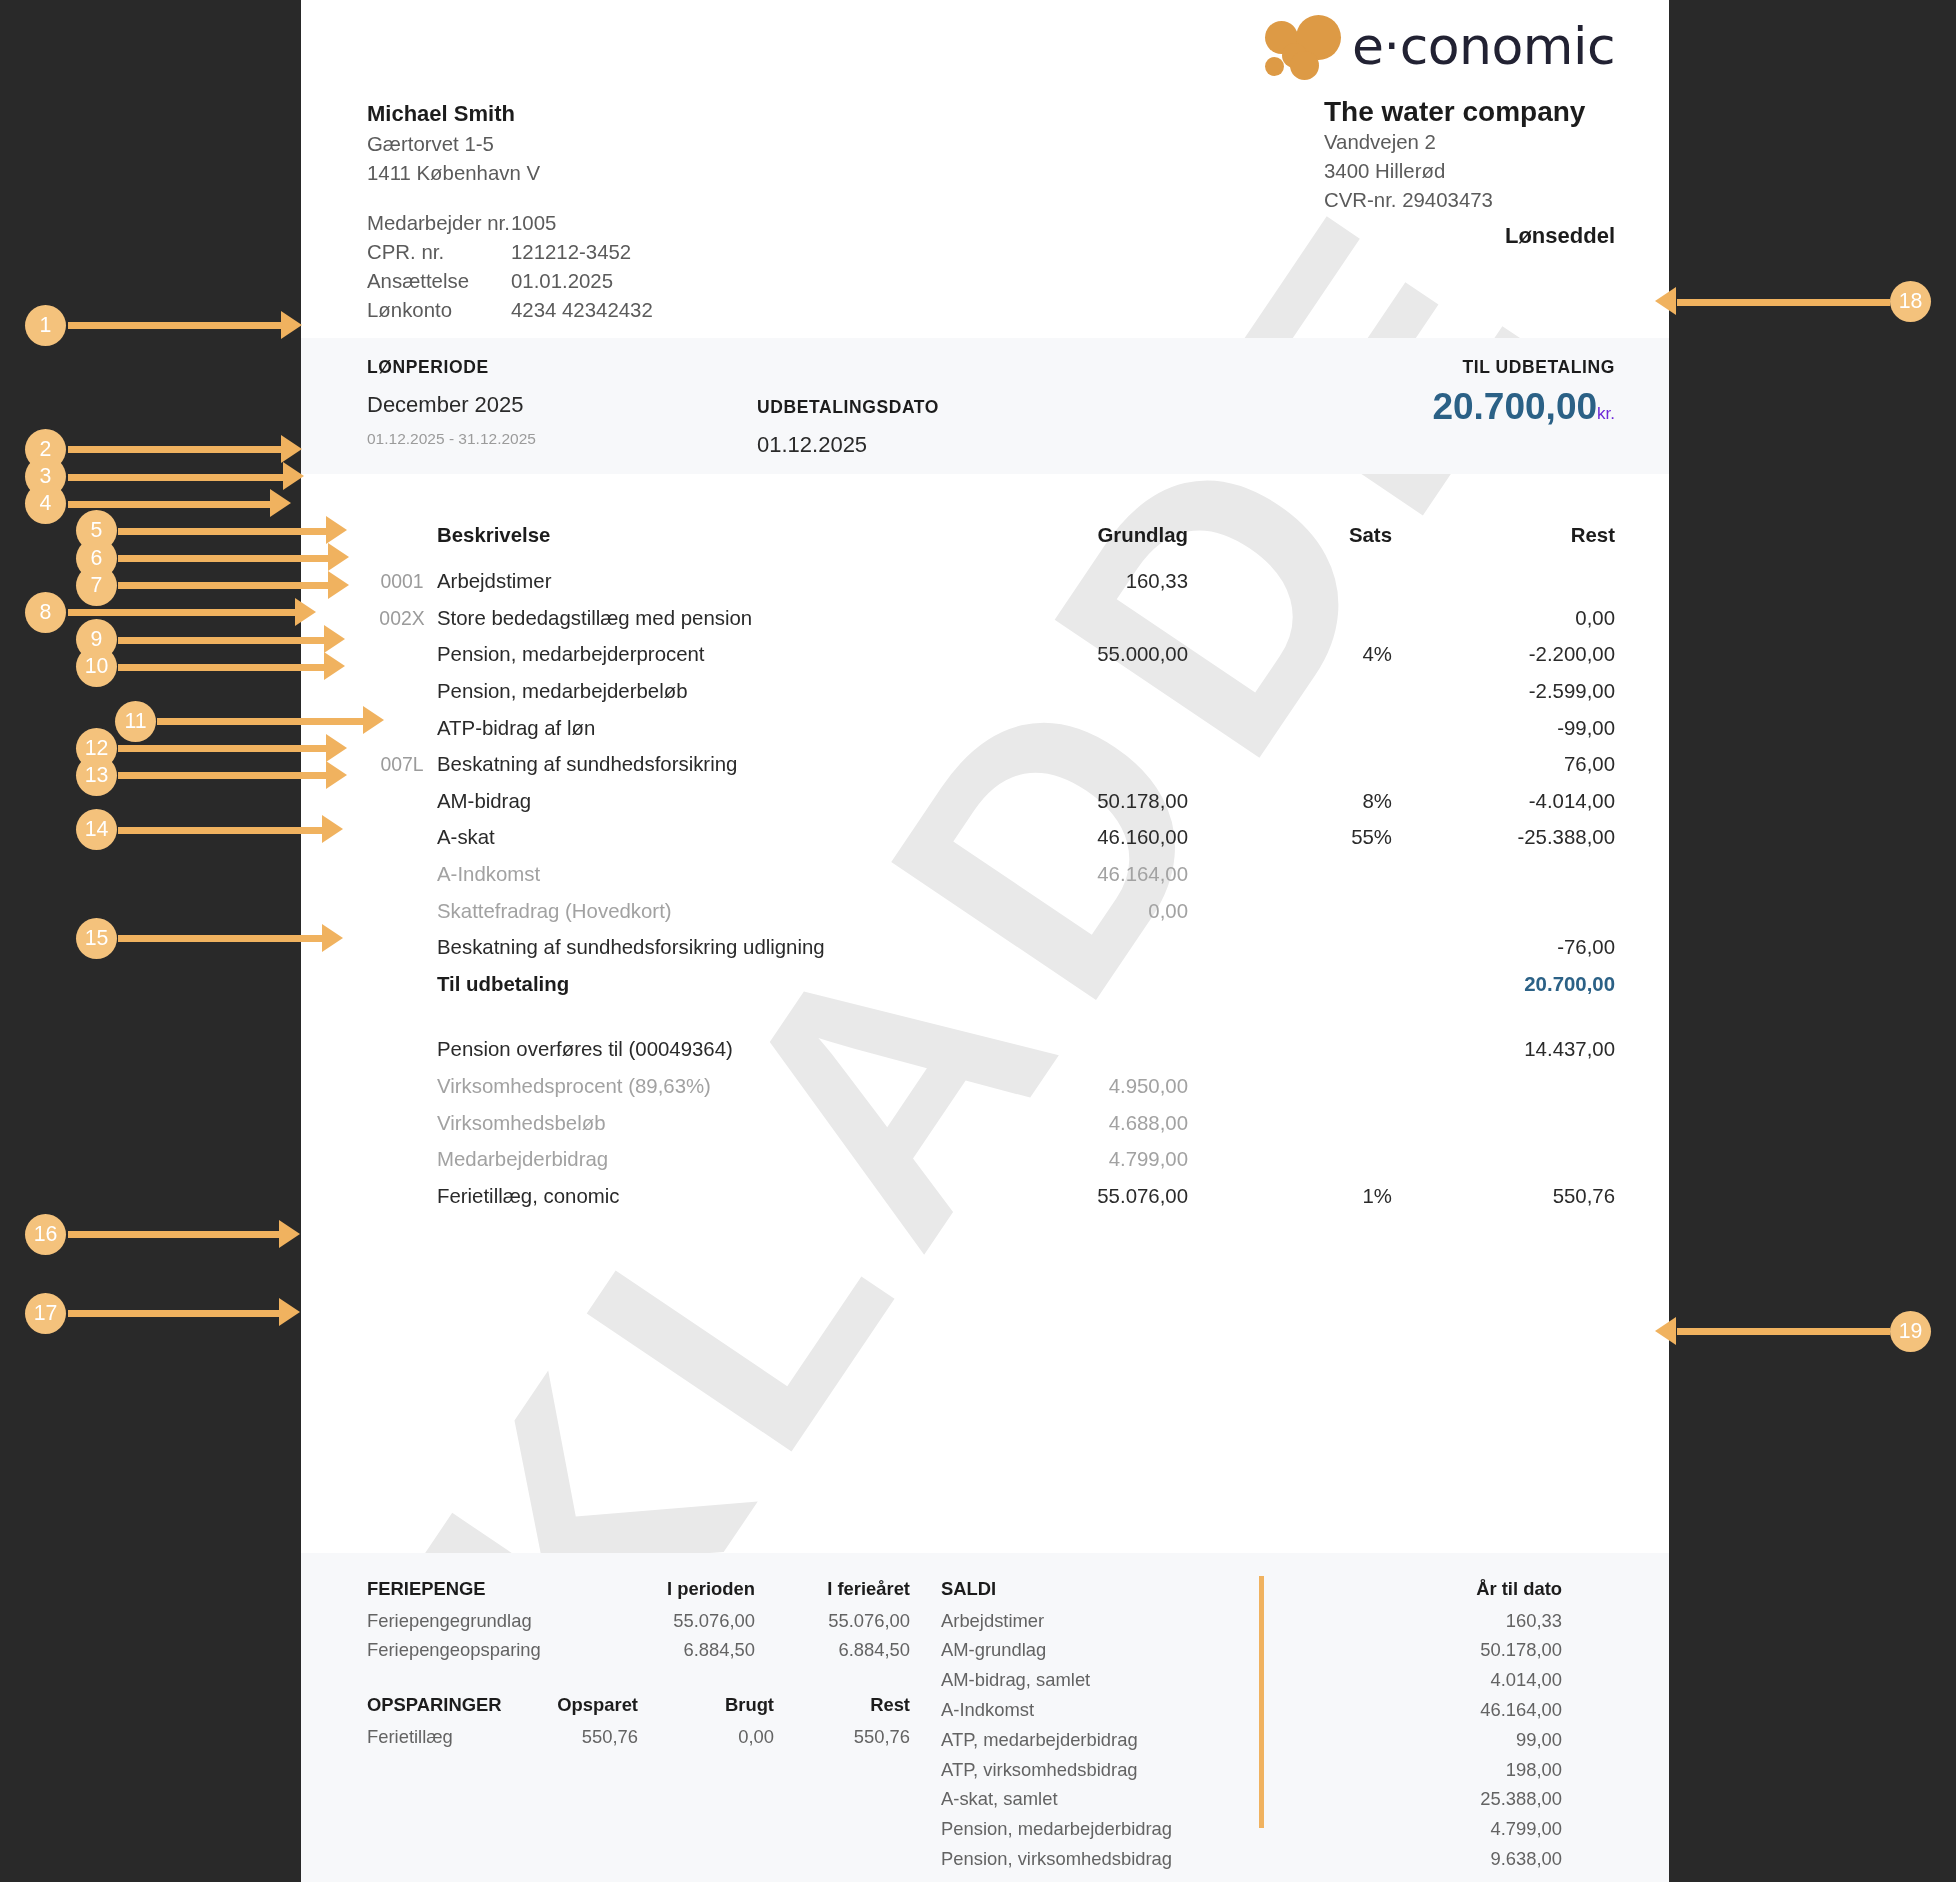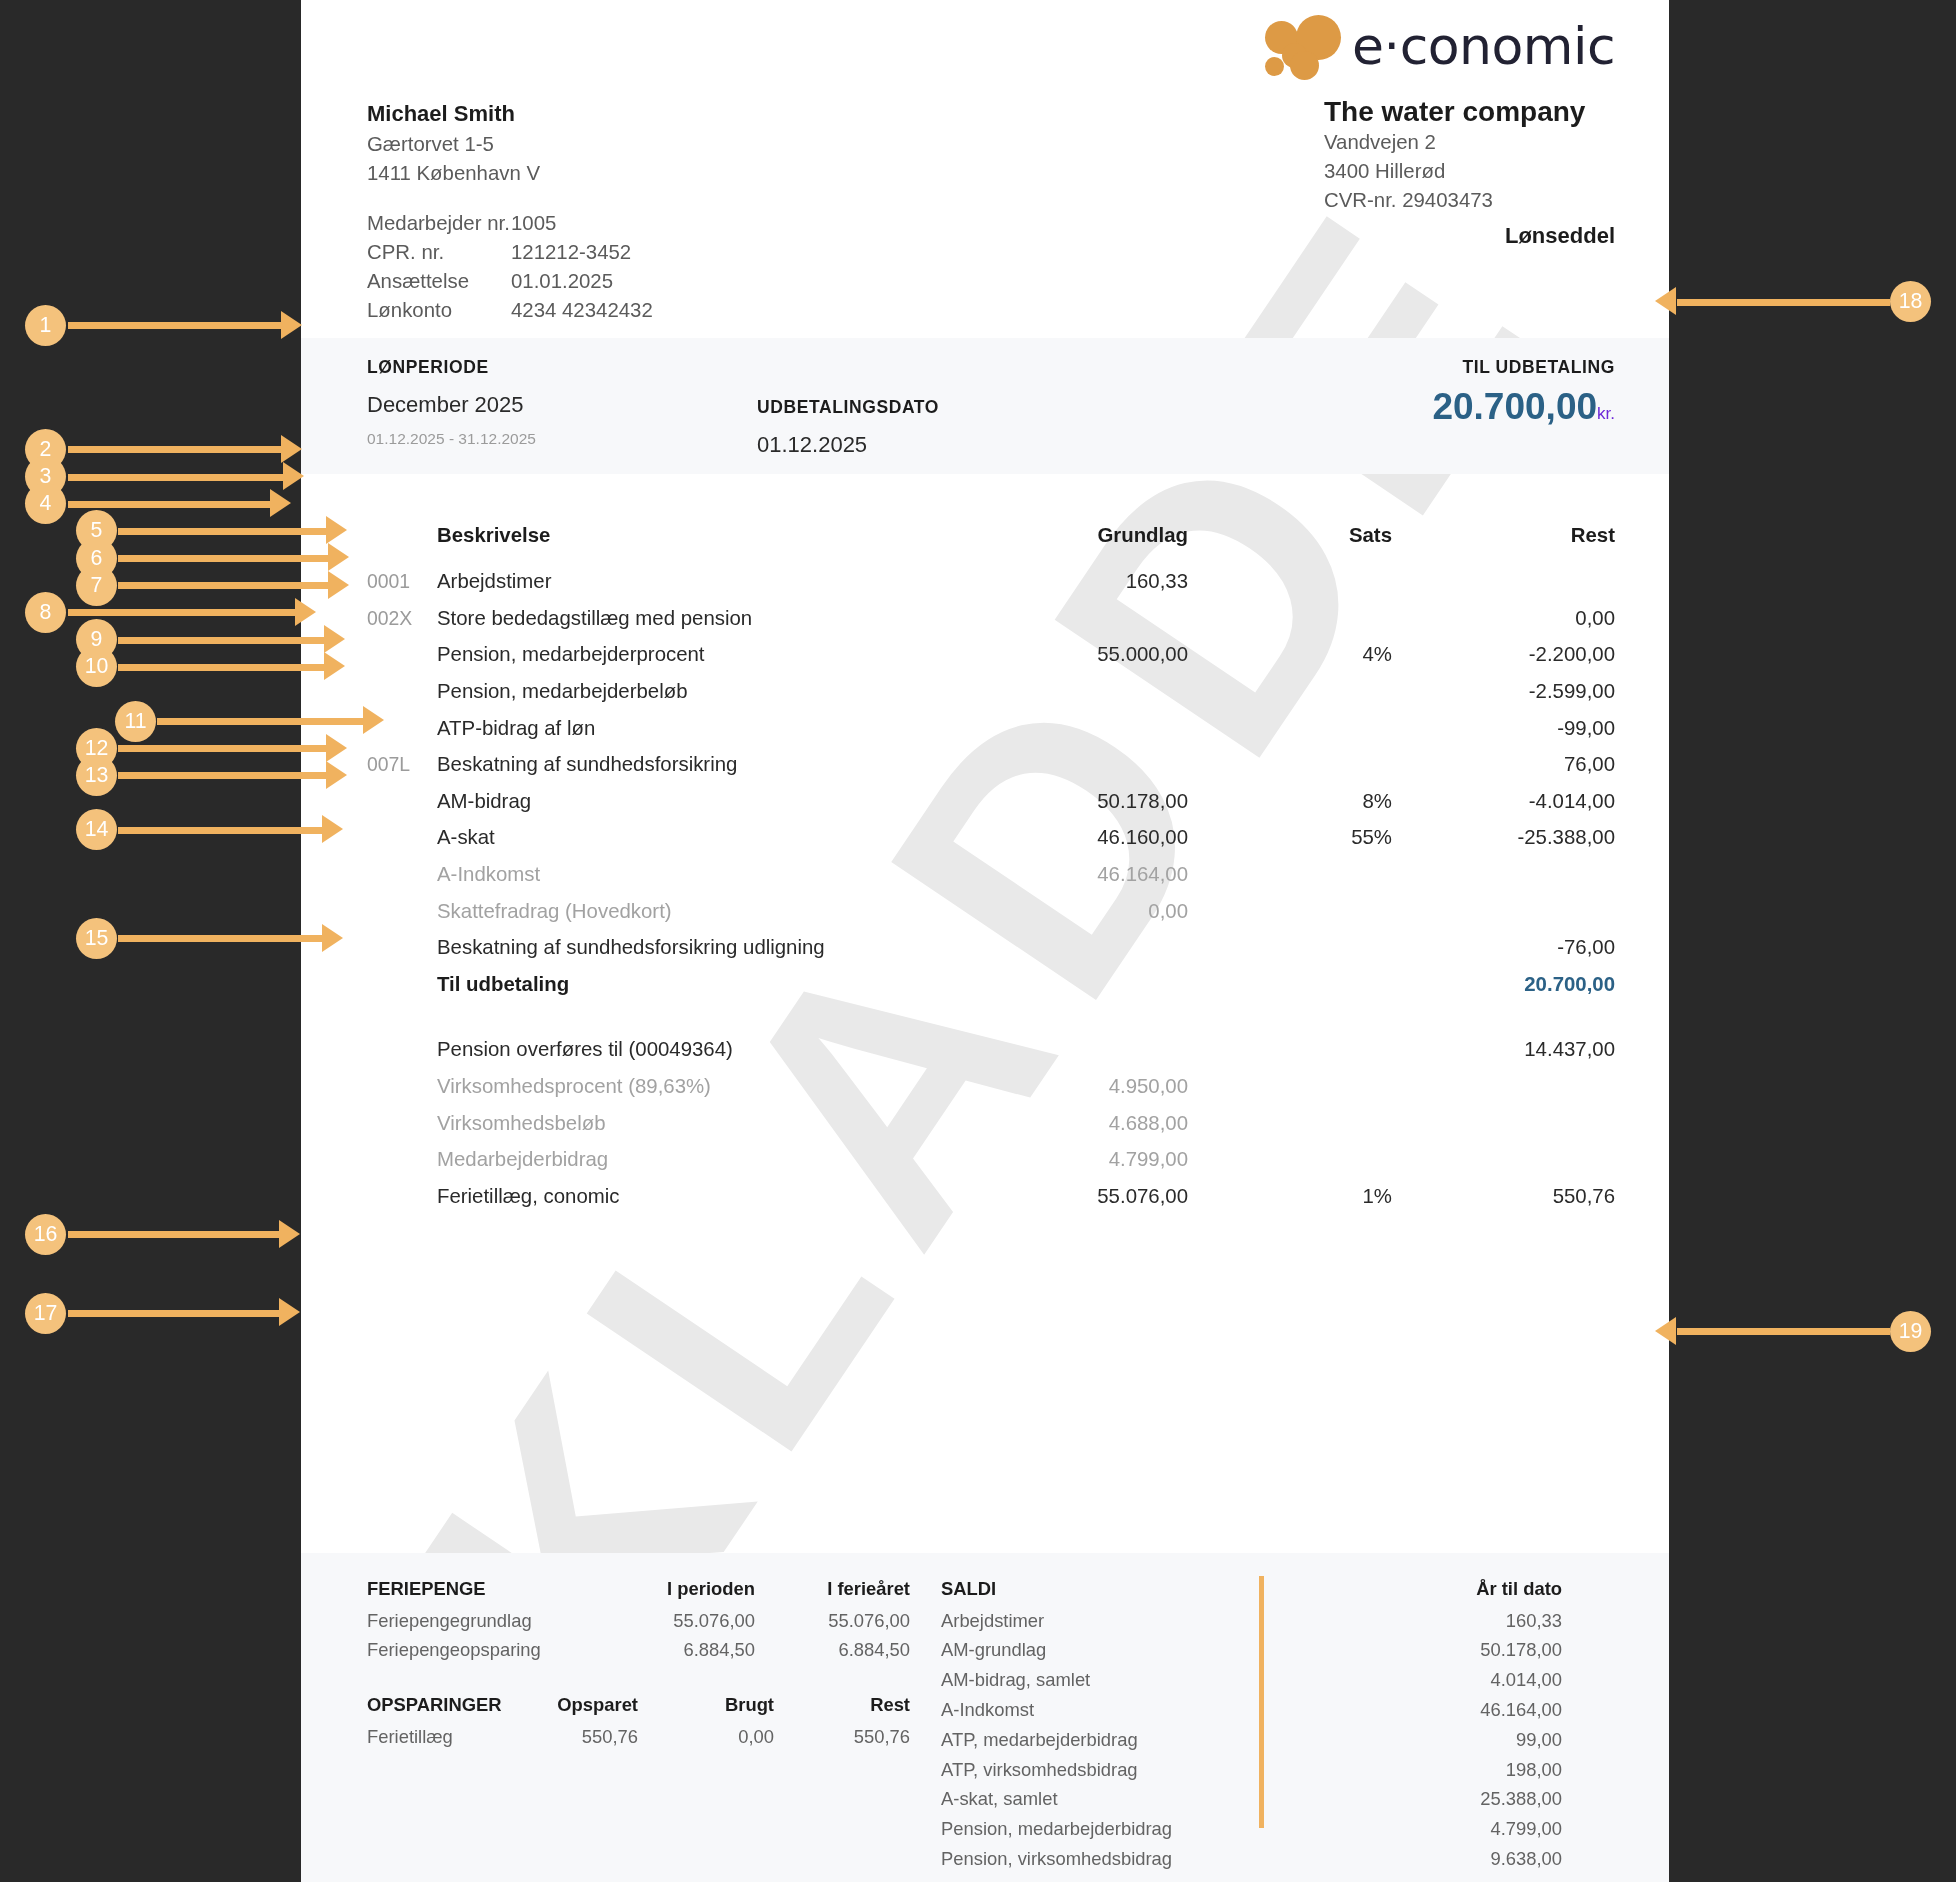--- a/index.html
+++ b/index.html
@@ -158,21 +158,21 @@
     font-size: 20.4px;
     color: #2a2a2a;
   }
   #lines-table th {
     font-size: 20.4px;
     font-weight: 700;
     color: #1c1c1c;
     padding-bottom: 16.5px;
   }
   #lines-table td { padding: 6.8px 0; }
-  .c-code  { width: 70px;  text-align: left;  color: #9b9b9b; font-size: 19.4px; vertical-align: top; margin-left: 44px; }
+  .c-code  { width: 70px;  text-align: center;  color: #9b9b9b; font-size: 19.4px; vertical-align: top; margin-left: 44px; }
   .c-desc  { text-align: left; }
   .c-base  { width: 243px; text-align: right; }
   .c-rate  { width: 204px; text-align: right; }
   .c-total { width: 223px; text-align: right; }
   tr.muted td { color: #a2a2a2; }
   tr.muted .c-desc { padding-left: 33px; }
   tr.bold td { font-weight: 700; color: #1c1c1c; }
   tr.bold .c-total { color: #2b6186; }
   tr.gap td { height: 29px; padding: 0; }
 

